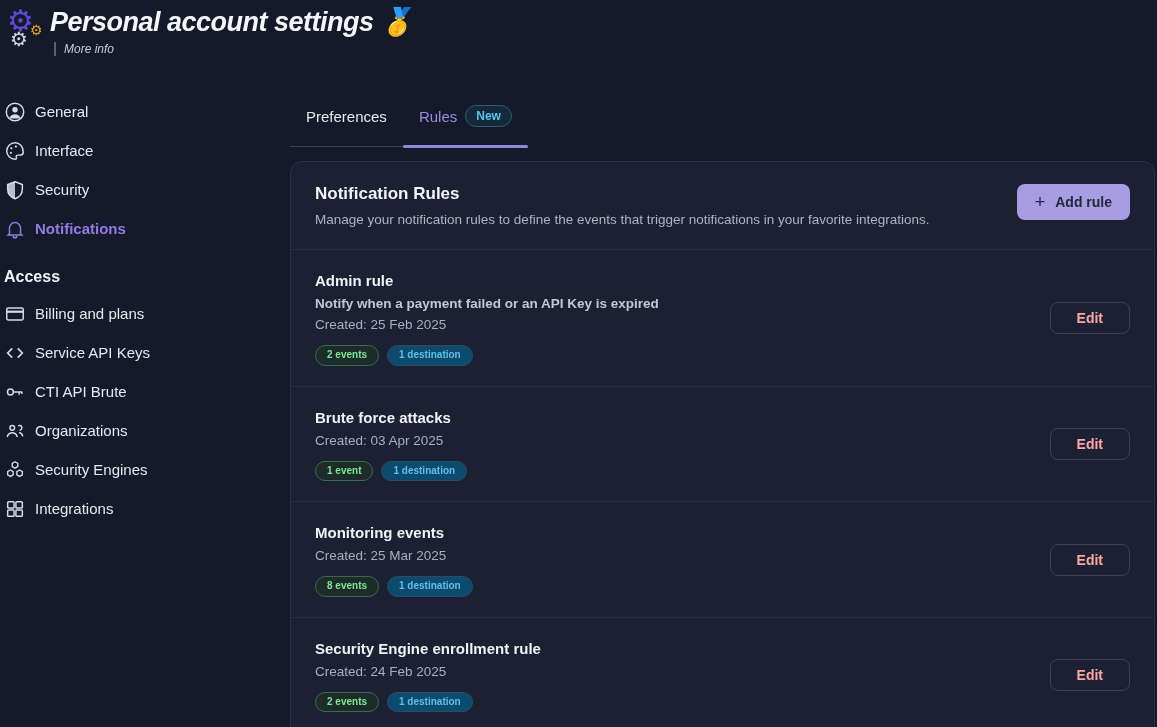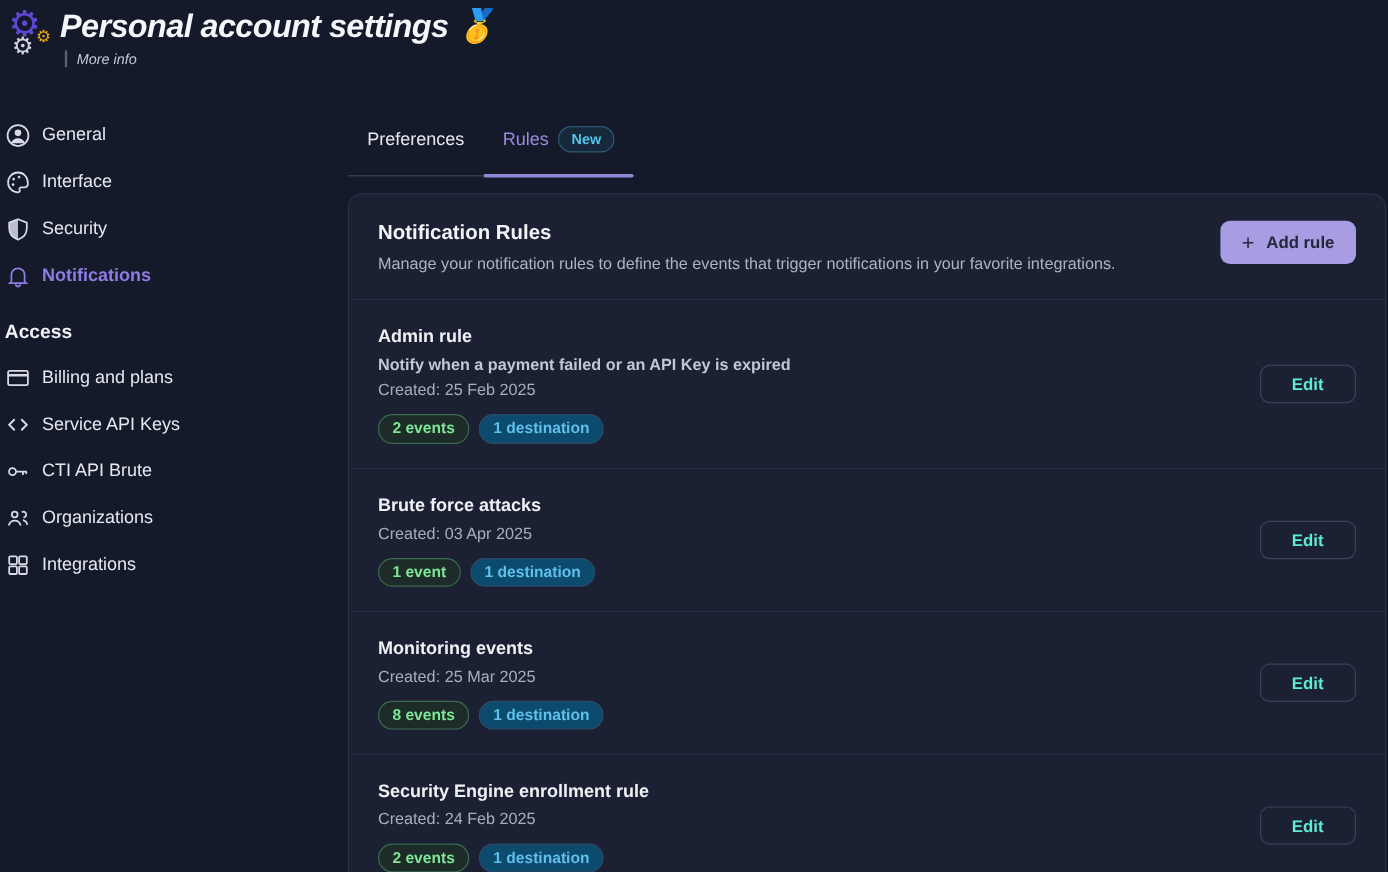--- a/index.html
+++ b/index.html
@@ -49,24 +49,24 @@
   .panel-desc { font-size: 13.5px; color: #aeb3c3; }
   .add-rule-btn { display: flex; align-items: center; gap: 10px; background: #a89ce2; color: #23283a; border: none; border-radius: 8px; padding: 9px 18px; font-size: 14px; font-weight: bold; font-family: inherit; cursor: pointer; }
   .add-rule-btn .plus { font-size: 18px; font-weight: normal; line-height: 1; }
 
   .rule-row { position: relative; padding: 22px 24px 20px 24px; border-bottom: 1px solid #272d42; }
   .rule-name { font-size: 15px; font-weight: bold; color: #f0f1f6; margin-bottom: 7px; }
   .rule-desc { font-size: 13.5px; color: #c3c7d3; margin-bottom: 6px; font-weight: bold; }
   .rule-desc:empty { display: none; }
   .rule-created { font-size: 13.5px; color: #a9aebd; margin-bottom: 13px; }
   .badges { display: flex; gap: 8px; }
-  .badge { font-size: 13px; font-weight: bold; border-radius: 12px; padding: 3px 11px; line-height: 1.25; }
+  .badge { font-size: 10px; font-weight: bold; border-radius: 12px; padding: 3px 11px; line-height: 1.25; }
   .badge-events { color: #7de795; background: #1d2b29; border: 1px solid #3a6b50; }
   .badge-dest { color: #5fc0ea; background: #0c4a6e; border: 1px solid #2d4a66; }
-  .edit-btn { position: absolute; right: 24px; top: 50%; transform: translateY(-50%); background: transparent; color: #5eead4; border: 1px solid #3b4258; border-radius: 8px; padding: 7px 26px; font-size: 14px; font-weight: bold; font-family: inherit; cursor: pointer; }
+  .edit-btn { position: absolute; right: 24px; top: 50%; transform: translateY(-50%); background: transparent; color: #fca5a5; border: 1px solid #3b4258; border-radius: 8px; padding: 7px 26px; font-size: 14px; font-weight: bold; font-family: inherit; cursor: pointer; }
 </style>
 </head>
 <body>
 
 <div class="app">
 
   <div class="left-col">
 
     <div class="brand">
       <div class="gears">
@@ -167,20 +167,30 @@
           <svg width="22" height="22" viewBox="0 0 24 24" fill="none" stroke="currentColor" stroke-width="1.6">
             <circle cx="9" cy="8.5" r="2.6"></circle>
             <path d="M3.5 18.5 C4.5 15 7 14 9 14 C11 14 13.5 15 14.5 18.5"></path>
             <path d="M15.5 6.3 a2.6 2.6 0 1 1 1.5 4.8"></path>
             <path d="M16.5 13.6 c2 .4 3.5 1.8 4 4.2"></path>
           </svg>
         </span>
         <span class="lbl">Organizations</span>
       </div>
 
+      <div class="nav-item">
+        <span class="ico">
+          <svg width="22" height="22" viewBox="0 0 24 24" fill="none" stroke="currentColor" stroke-width="1.5">
+            <path d="M12 3 l3 1.8 v3.4 l-3 1.8 l-3-1.8 V4.8 Z"></path>
+            <path d="M7 12 l3 1.8 v3.4 l-3 1.8 l-3-1.8 v-3.4 Z"></path>
+            <path d="M17 12 l3 1.8 v3.4 l-3 1.8 l-3-1.8 v-3.4 Z"></path>
+          </svg>
+        </span>
+        <span class="lbl">Security Engines</span>
+      </div>
 
       <div class="nav-item">
         <span class="ico">
           <svg width="22" height="22" viewBox="0 0 24 24" fill="none" stroke="currentColor" stroke-width="1.6">
             <rect x="4" y="4" width="7" height="7" rx="1"></rect>
             <rect x="13" y="4" width="7" height="7" rx="1"></rect>
             <rect x="4" y="13" width="7" height="7" rx="1"></rect>
             <rect x="13" y="13" width="7" height="7" rx="1"></rect>
           </svg>
         </span>

